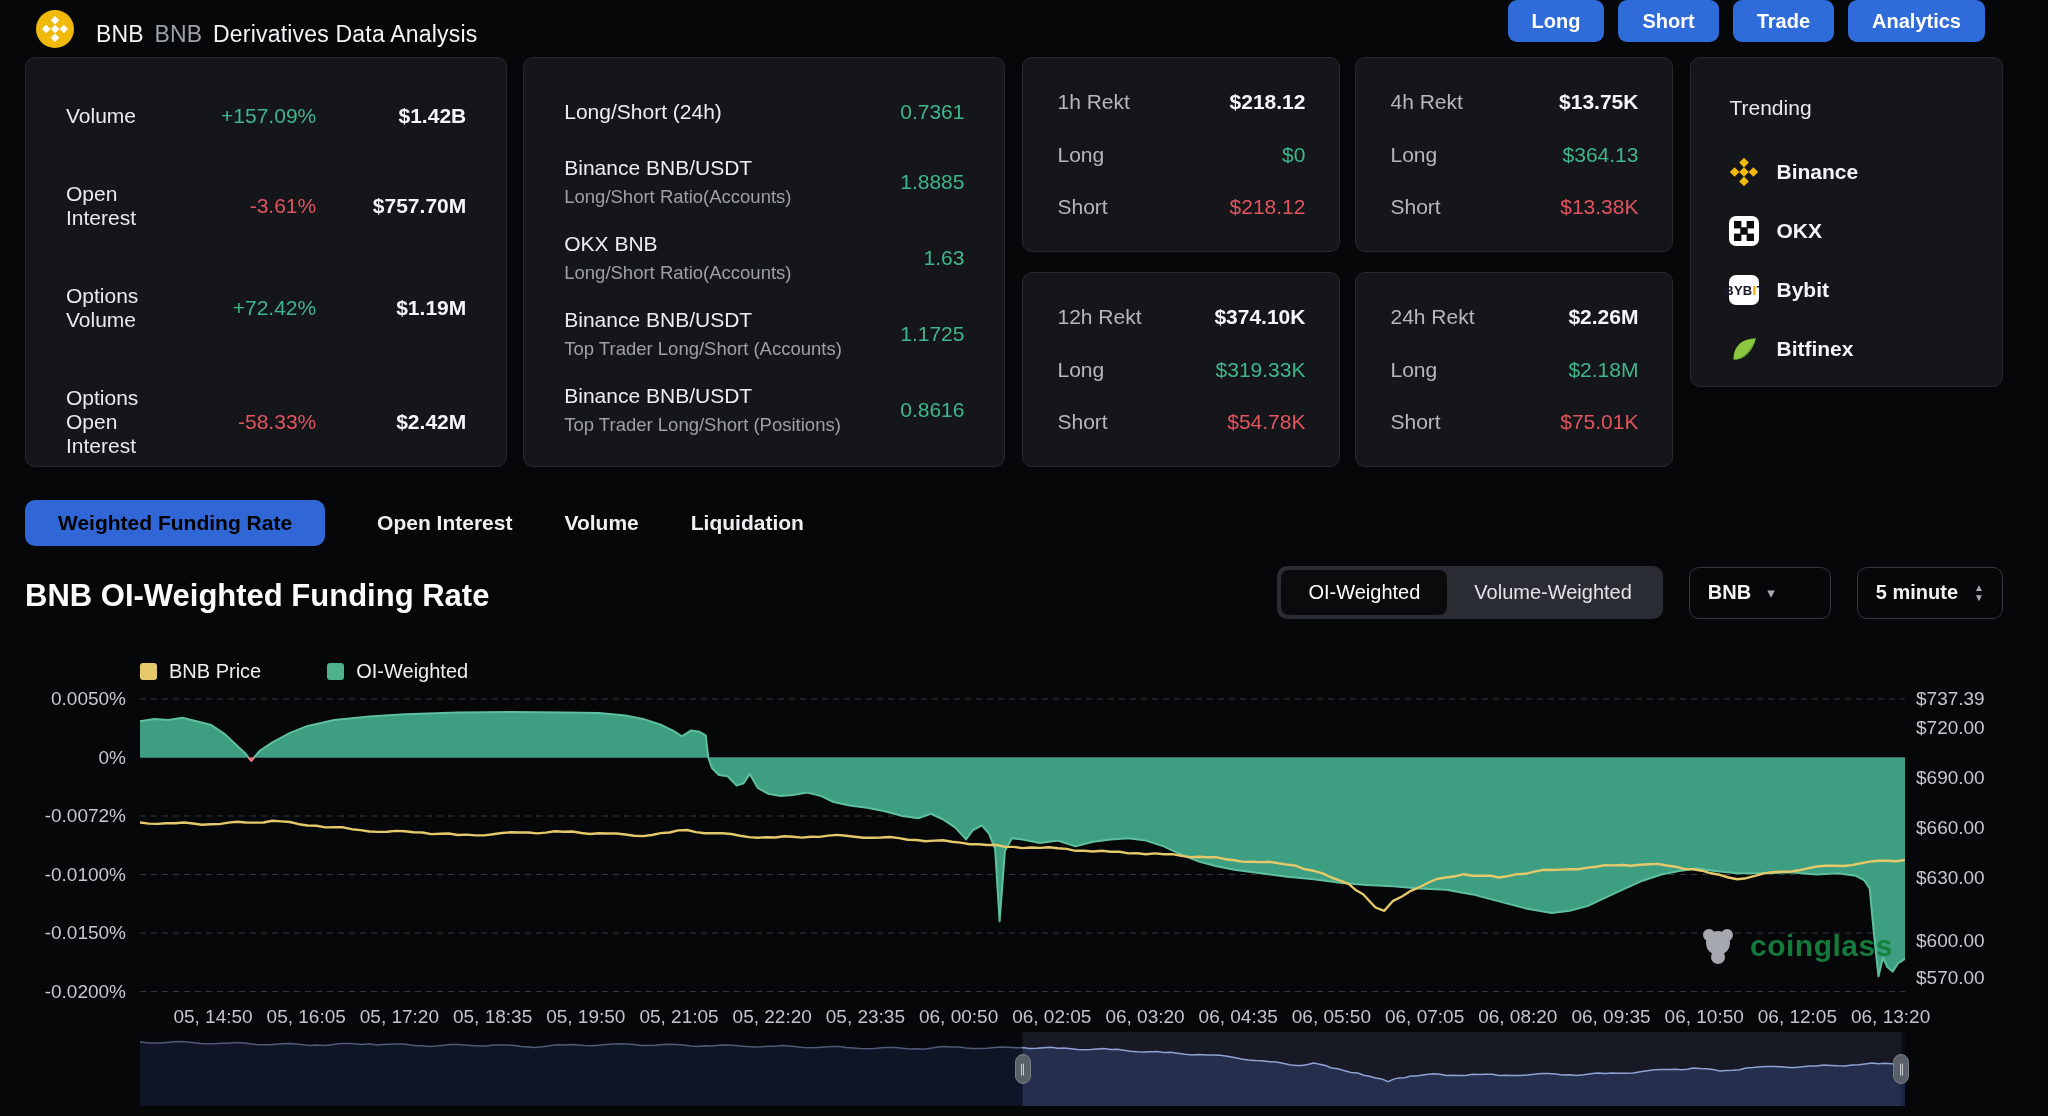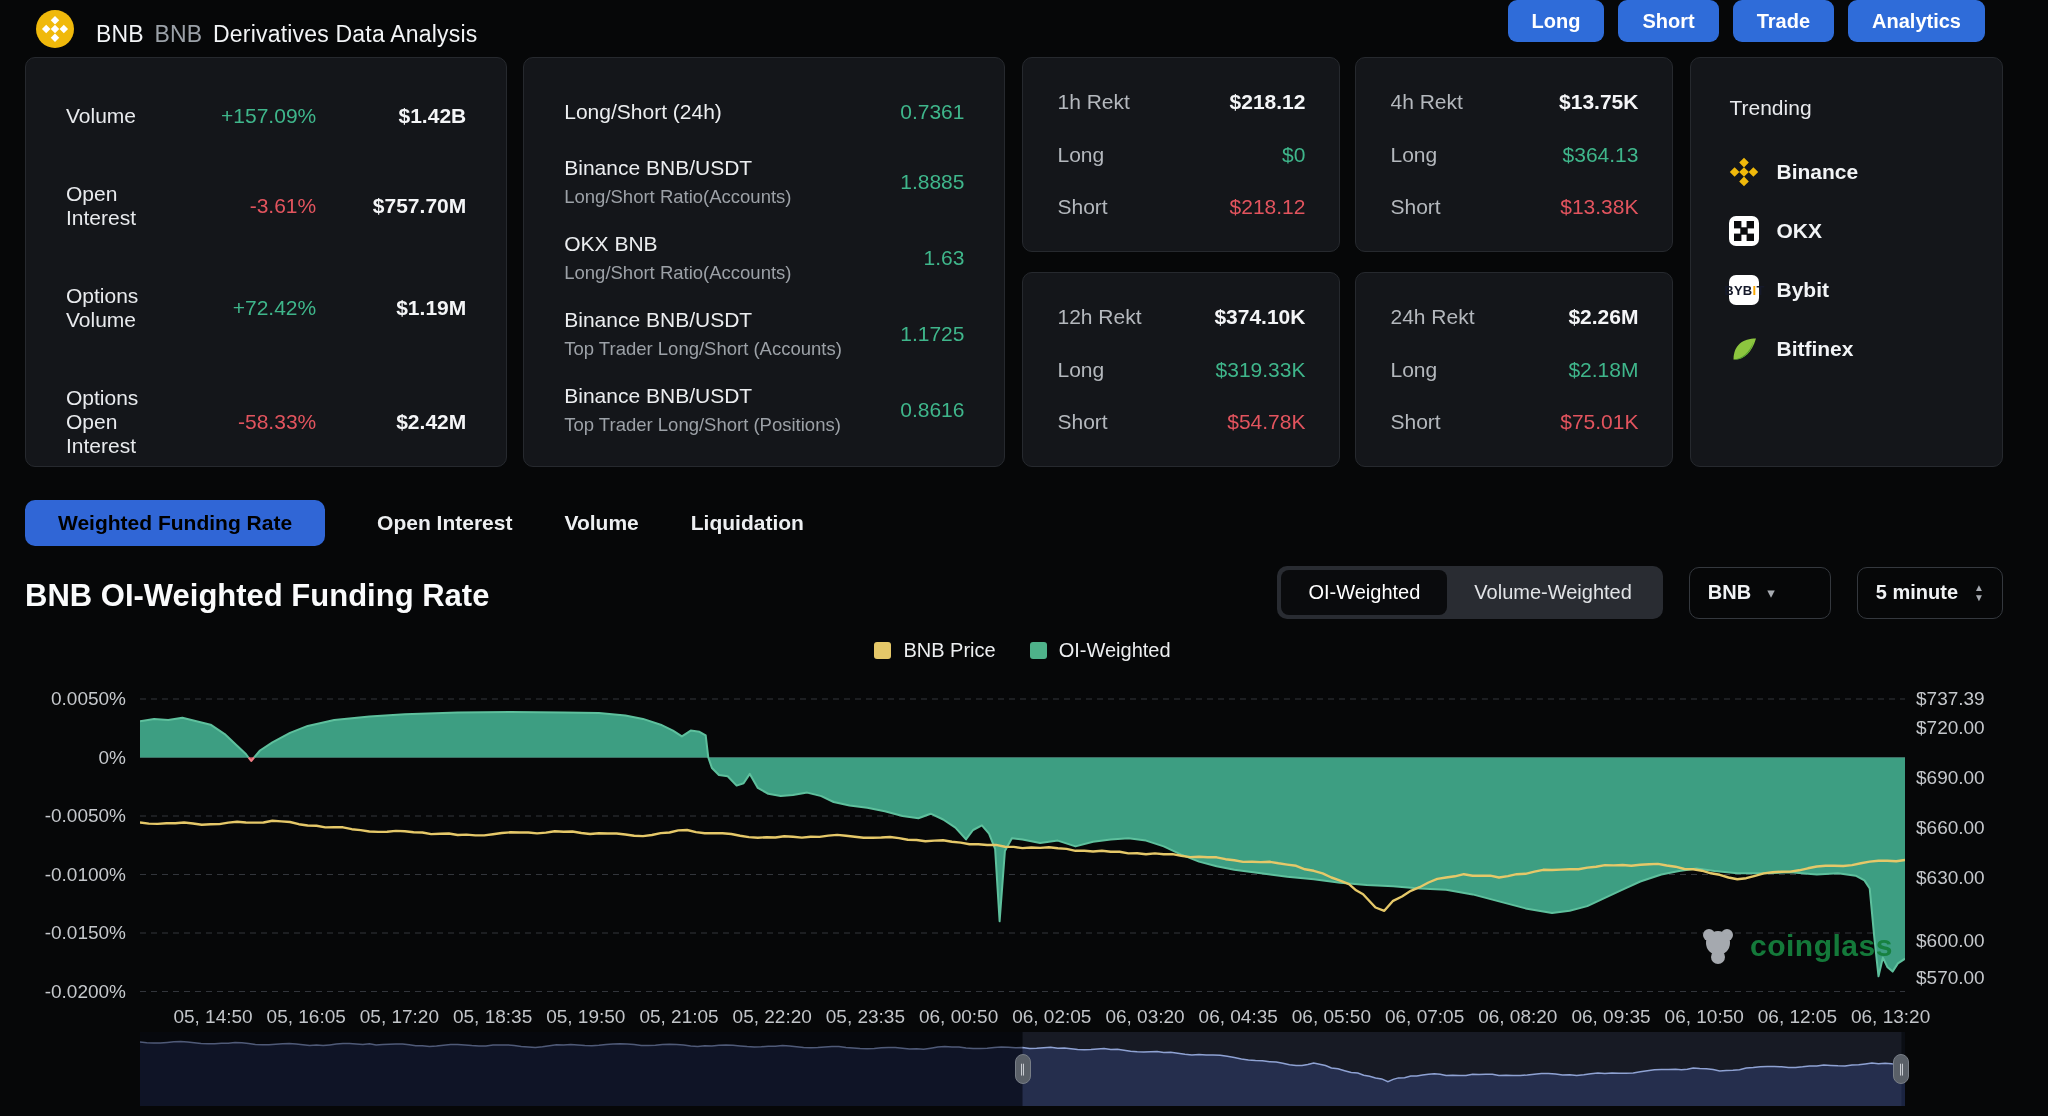--- a/index.html
+++ b/index.html
@@ -28,21 +28,21 @@
   .rrow .tt .t1{font-size:21px;color:#ECEEF0;}
   .rrow .tt .t2{font-size:18.5px;color:#9CA1A7;margin-top:6px;}
   .rrow .rv{font-size:21px;font-weight:500;color:#3FB68B;text-align:right;}
   .rekt-grid{width:651px;height:410px;margin-left:2px;display:grid;grid-template-columns:318px 318px;
              grid-template-rows:195px 195px;gap:20px 15px;}
   .card.rekt{padding:32px 34px;display:flex;flex-direction:column;justify-content:space-between;box-sizing:border-box;}
   .krow{display:flex;align-items:center;font-size:21px;}
   .krow .kl{flex:1;color:#B4B8BD;}
   .krow .kv{font-weight:700;color:#F4F5F7;}
   .krow .kv.g{color:#3FB68B;font-weight:500;} .krow .kv.r{color:#E2545E;font-weight:500;}
-  .card.trending{width:313px;height:410px;margin-left:2px;padding:38px 38px;box-sizing:border-box;}
+  .card.trending{width:313px;height:330px;margin-left:2px;padding:38px 38px;box-sizing:border-box;}
   .trend-title{font-size:21px;color:#E8EAED;margin-bottom:36px;}
   .trend-item{display:flex;align-items:center;margin-bottom:27px;height:32px;cursor:pointer;}
   .trend-item .nm{margin-left:17px;font-size:21px;font-weight:700;color:#F2F4F6;}
   .bybit-box{width:30px;height:30px;border-radius:7px;background:#FFF;display:flex;align-items:center;
              justify-content:center;font-size:13px;font-weight:700;color:#15192A;letter-spacing:.3px;text-align:center;}
   .bybit-box .i{color:#F7A600;}
   
   .tabs{position:absolute;left:25px;top:500px;display:flex;align-items:center;gap:52px;}
   .tab{font-size:21px;font-weight:700;color:#EDEFF1;cursor:pointer;}
   .tab.active{background:#3066D6;color:#000000;border-radius:10px;height:46px;line-height:46px;padding:0 33px;}
@@ -52,21 +52,21 @@
   .seg{background:#292C32;border-radius:10px;padding:4px;display:flex;align-items:center;}
   .seg .opt{font-size:20px;font-weight:500;color:#E2E4E7;padding:11px 27px;border-radius:8px;cursor:pointer;white-space:nowrap;}
   .seg .opt.active{background:#0A0B0D;color:#FFF;}
   .selbox{height:52px;border:1.5px solid #34383E;border-radius:10px;display:flex;align-items:center;
           gap:16px;padding:0 18px;cursor:pointer;box-sizing:border-box;}
   .selbox .sv{font-size:20px;font-weight:700;color:#F0F2F4;}
   .caret{color:#A7ABB1;font-size:15px;line-height:15px;}
   .updown{display:flex;flex-direction:column;gap:1px;}
   .updown span{font-size:10px;line-height:9px;color:#A7ABB1;}
   
-  .legend{position:absolute;left:140px;top:639px;width:1765px;display:flex;justify-content:center;gap:34px;}
+  .legend{position:absolute;left:140px;top:660px;width:1765px;display:flex;gap:66px;}
   .leg-item{display:flex;align-items:center;gap:12px;font-size:20px;color:#EDEFF1;}
   .leg-sw{width:17px;height:17px;border-radius:3px;}
   
   #plot,#nav{position:absolute;left:140px;}
   #plot{top:686px;} #nav{top:1032px;}
   .axis{position:absolute;top:686px;height:322px;font-size:19px;color:#C5C8CC;}
   #left-axis{left:0;width:132px;} #right-axis{left:1916px;width:130px;}
   .axis span{position:absolute;white-space:nowrap;}
   #left-axis span{right:6px;} #right-axis span{left:0;}
   #x-axis{position:absolute;left:140px;top:1006px;width:1765px;height:24px;font-size:19px;color:#C2C5C9;}
@@ -305,21 +305,21 @@
     </div>
     <div class="leg-item">
       <span class="leg-sw" id="sw1" style="background: rgb(78, 178, 138);"></span>
       <span>OI-Weighted</span>
     </div>
   </div>
 
   <div class="axis" id="left-axis">
       <span style="top: 2px;">0.0050%</span>
       <span style="top: 60.5px;">0%</span>
-      <span style="top: 119px;">-0.0050%</span>
+      <span style="top: 119px;">-0.0072%</span>
       <span style="top: 177.5px;">-0.0100%</span>
       <span style="top: 236px;">-0.0150%</span>
       <span style="top: 294.5px;">-0.0200%</span>
     </div>
   <div class="axis" id="right-axis">
       <span style="top: 1.51667px;">$737.39</span>
       <span style="top: 30.5px;">$720.00</span>
       <span style="top: 80.5px;">$690.00</span>
       <span style="top: 130.5px;">$660.00</span>
       <span style="top: 180.5px;">$630.00</span>

